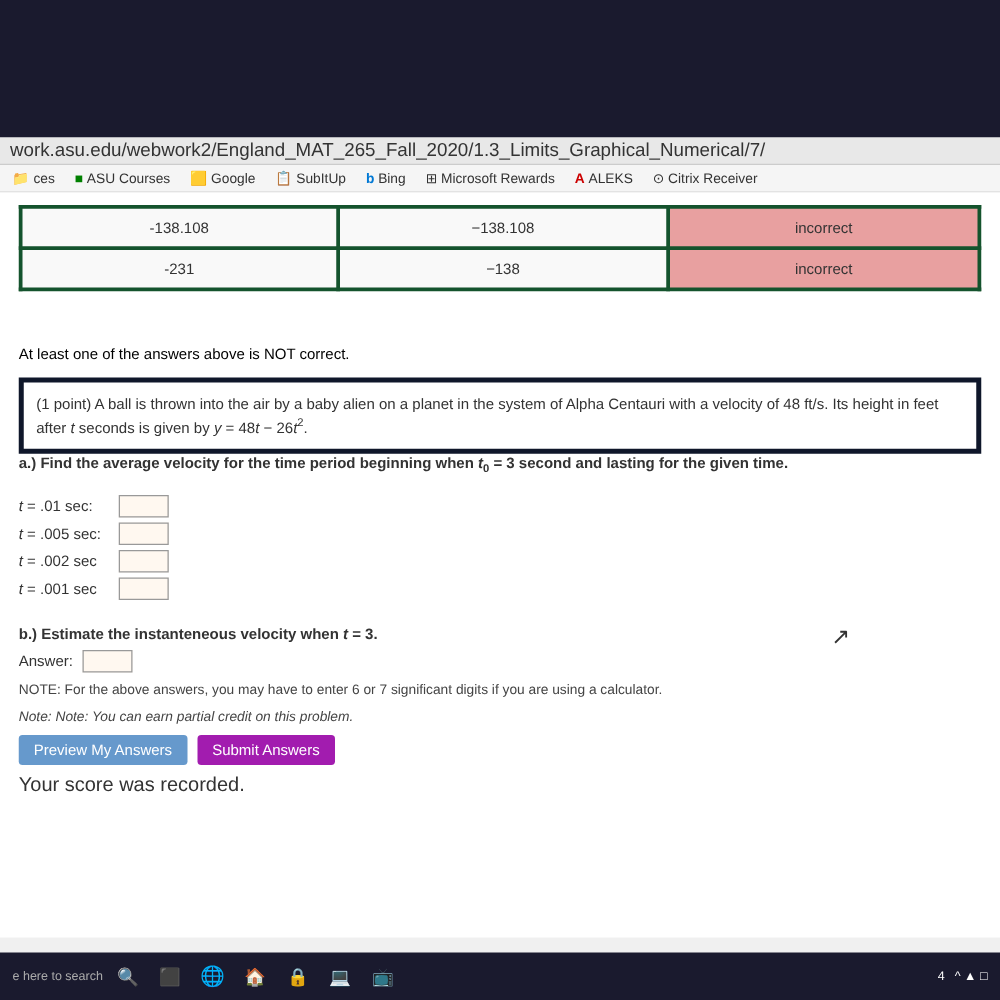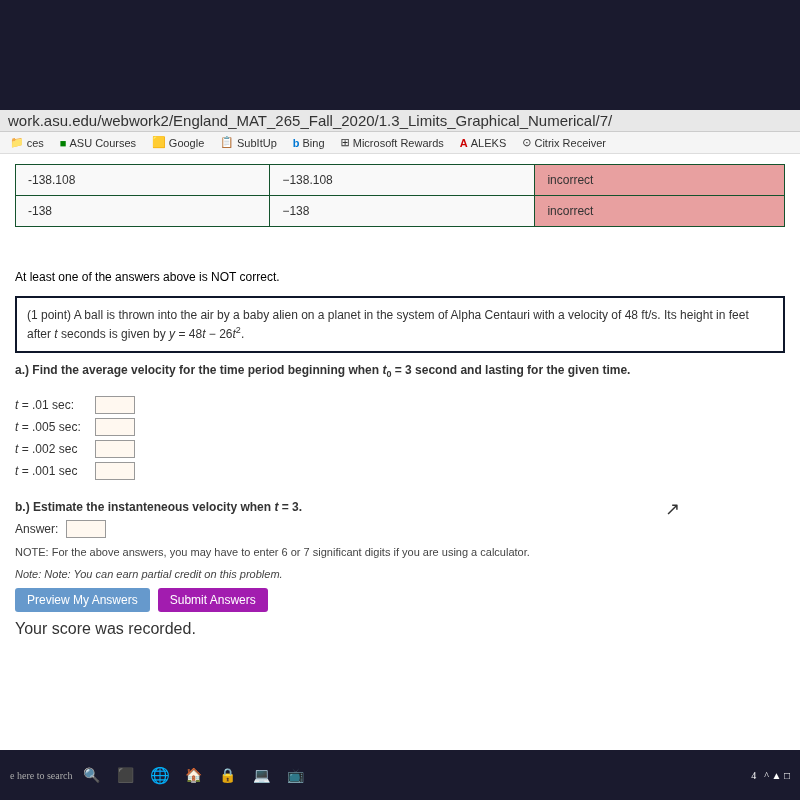--- a/index.html
+++ b/index.html
@@ -66,22 +66,23 @@
       height: calc(100% - 44px - 50px);
     }
 
     
     .answer-table {
       width: 100%;
       border-collapse: collapse;
       margin-bottom: 10px;
     }
     .answer-table td {
-      border: 1px solid #14532d;
+      border: 3px solid #14532d;
       padding: 8px 12px;
+      text-align: center;
     }
     .answer-table tr:nth-child(1) td:nth-child(1),
     .answer-table tr:nth-child(2) td:nth-child(1) {
       background: #f9f9f9;
       color: #333;
     }
     .answer-table tr:nth-child(1) td:nth-child(2),
     .answer-table tr:nth-child(2) td:nth-child(2) {
       background: #f9f9f9;
       color: #333;
@@ -92,24 +93,23 @@
     }
 
     .not-correct-msg {
       color: #000000;
       font-size: 12px;
       margin-bottom: 12px;
       margin-top: 43px;
     }
 
     .problem-box {
-      border: 2px solid #0f172a;
+      border: 4px solid #0f172a;
       padding: 8px 10px;
       font-size: 12px;
-      margin-bottom: 10px;
       color: #333;
       line-height: 1.5;
     }
 
     .section-label {
       font-weight: bold;
       margin-bottom: 17px;
       font-size: 12px;
     }
 
@@ -192,27 +192,26 @@
       font-size: 16px;
       color: #333;
     }
 
     
     .taskbar {
       position: absolute;
       bottom: 0;
       left: 0;
       right: 0;
-      height: 50px;
+      height: 38px;
       background: #1a1a2e;
       display: flex;
       align-items: center;
       justify-content: space-between;
       padding: 0 10px;
-      font-family: Liberation Serif, serif;
     }
 
     .taskbar-left {
       display: flex;
       align-items: center;
       gap: 6px;
     }
 
     .taskbar-icon {
       width: 28px;
@@ -315,21 +314,21 @@
   <div class="page-content">
 
     <table class="answer-table">
       <tbody>
         <tr>
           <td>-138.108</td>
           <td><span style="font-style:italic">−</span>138.108</td>
           <td class="incorrect-cell">incorrect</td>
         </tr>
         <tr>
-          <td>-138</td>
+          <td>-231</td>
           <td><span style="font-style:italic">−</span>138</td>
           <td class="incorrect-cell">incorrect</td>
         </tr>
       </tbody>
     </table>
 
     <div class="not-correct-msg">At least one of the answers above is NOT correct.</div>
 
     <div class="problem-box">
       <p>

